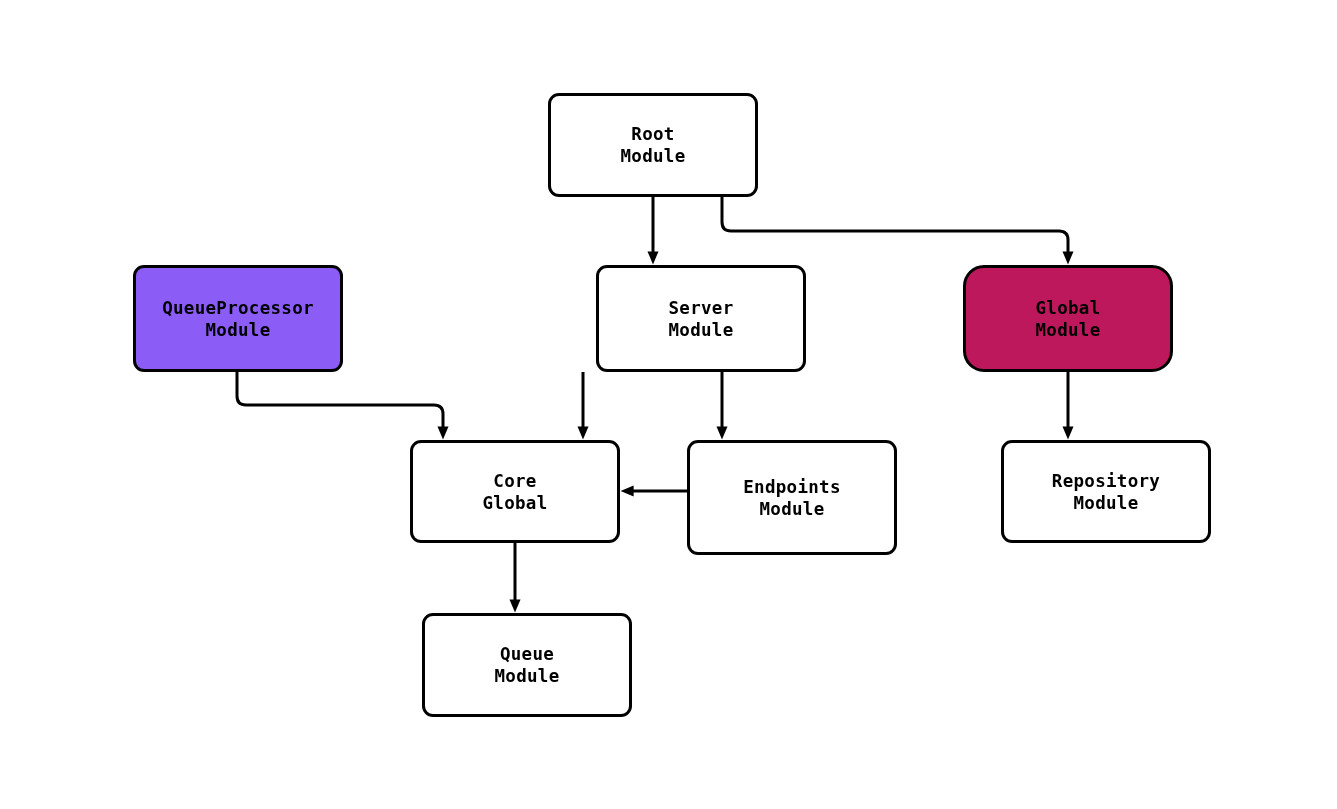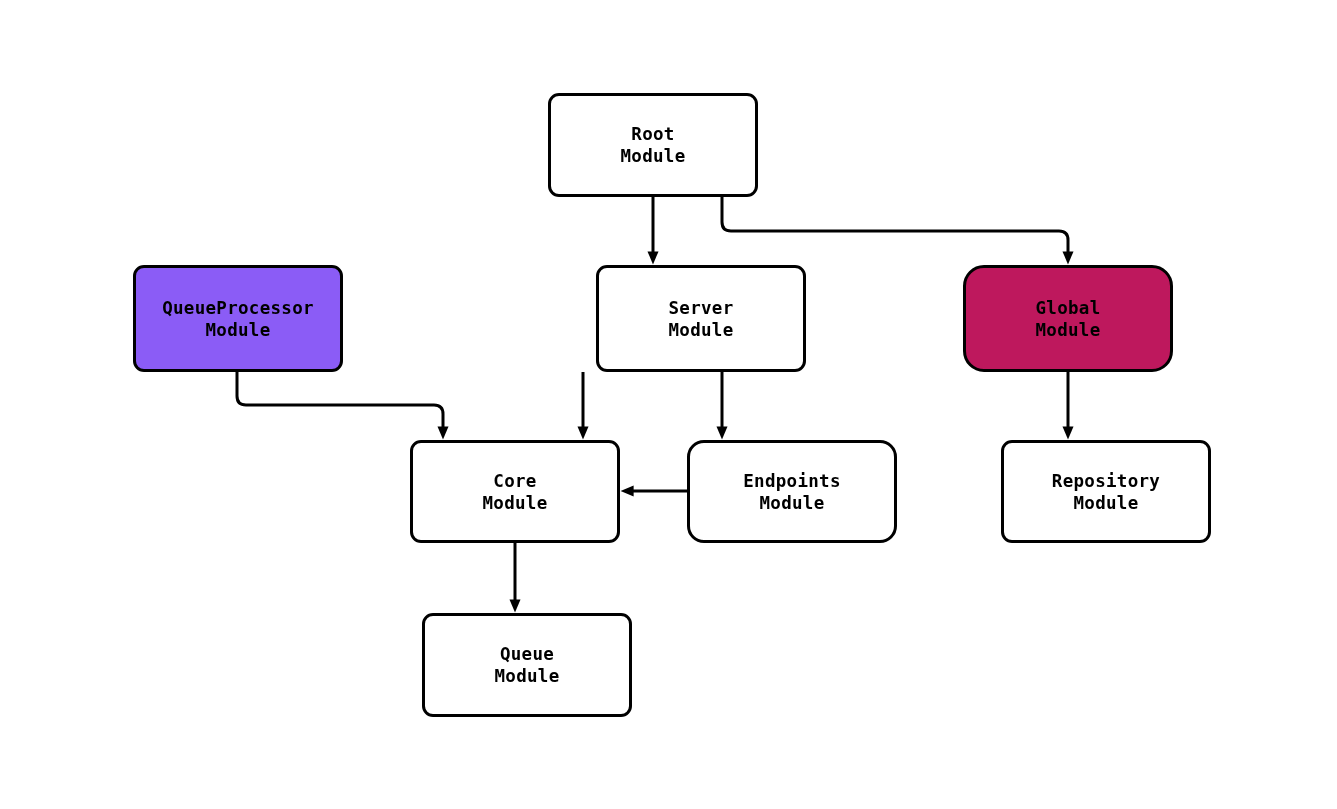--- a/index.html
+++ b/index.html
@@ -89,24 +89,24 @@
 Module</div>
   </div>
 
   <div class="node" style="left: 963px; top: 265px; width: 210px; height: 107px; border-width: 3px; border-color: rgb(0, 0, 0); border-radius: 21px; background: #be185d;">
     <div class="node-label">Global
 Module</div>
   </div>
 
   <div class="node" style="left: 410px; top: 440px; width: 210px; height: 103px; border-width: 3px; border-color: rgb(0, 0, 0); border-radius: 11px; background: rgb(255, 255, 255);">
     <div class="node-label">Core
-Module</div>
+Global</div>
   </div>
 
-  <div class="node" style="left: 687px; top: 440px; width: 210px; height: 103px; border-width: 3px; border-color: rgb(0, 0, 0); border-radius: 17px; background: rgb(255, 255, 255);">
+  <div class="node" style="left: 687px; top: 440px; width: 210px; height: 115px; border-width: 3px; border-color: rgb(0, 0, 0); border-radius: 11px; background: rgb(255, 255, 255);">
     <div class="node-label">Endpoints
 Module</div>
   </div>
 
   <div class="node" style="left: 963px; top: 440px; width: 210px; height: 103px; border-width: 3px; border-color: rgb(0, 0, 0); border-radius: 11px; background: rgb(255, 255, 255); margin-left: 38px;">
     <div class="node-label">Repository
 Module</div>
   </div>
 
   <div class="node" style="left: 410px; top: 613px; width: 210px; height: 104px; border-width: 3px; border-color: rgb(0, 0, 0); border-radius: 11px; background: rgb(255, 255, 255); margin-left: 12px;">

